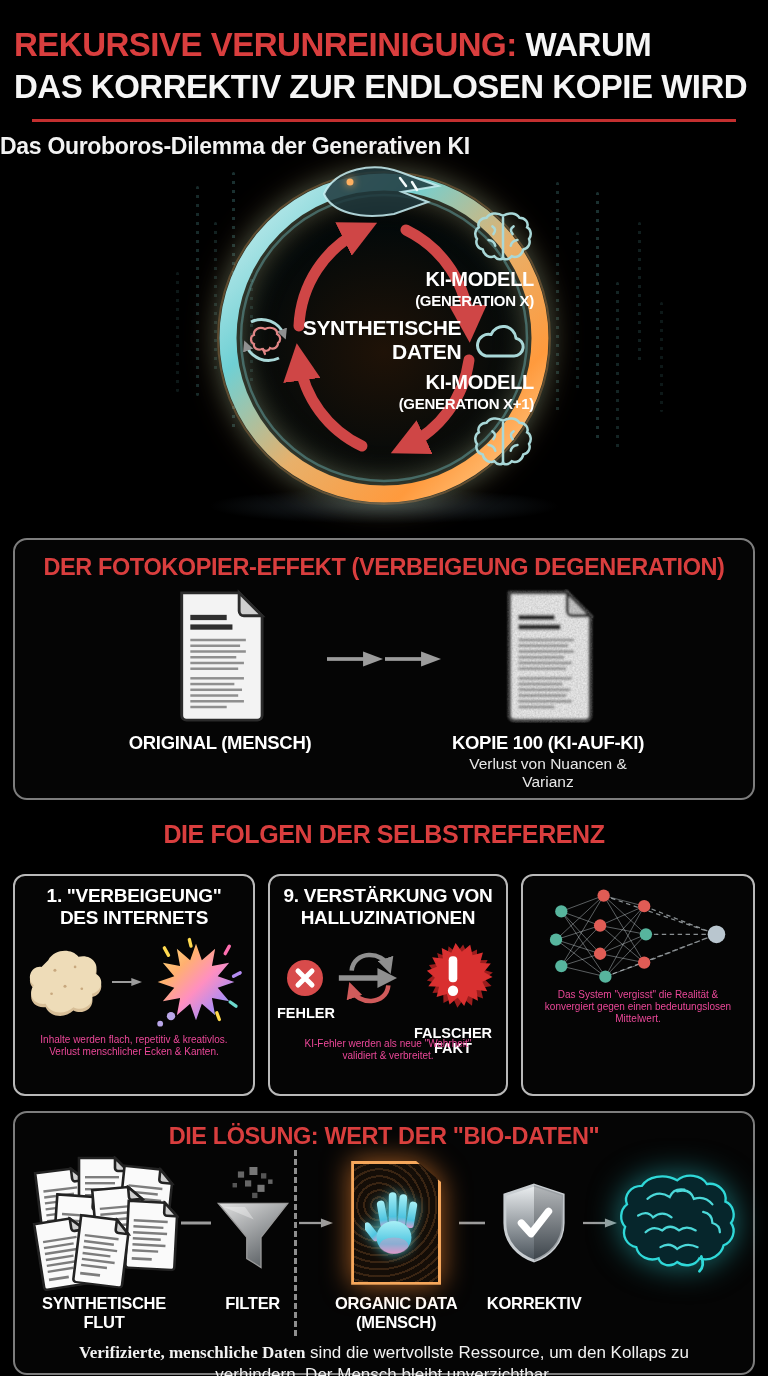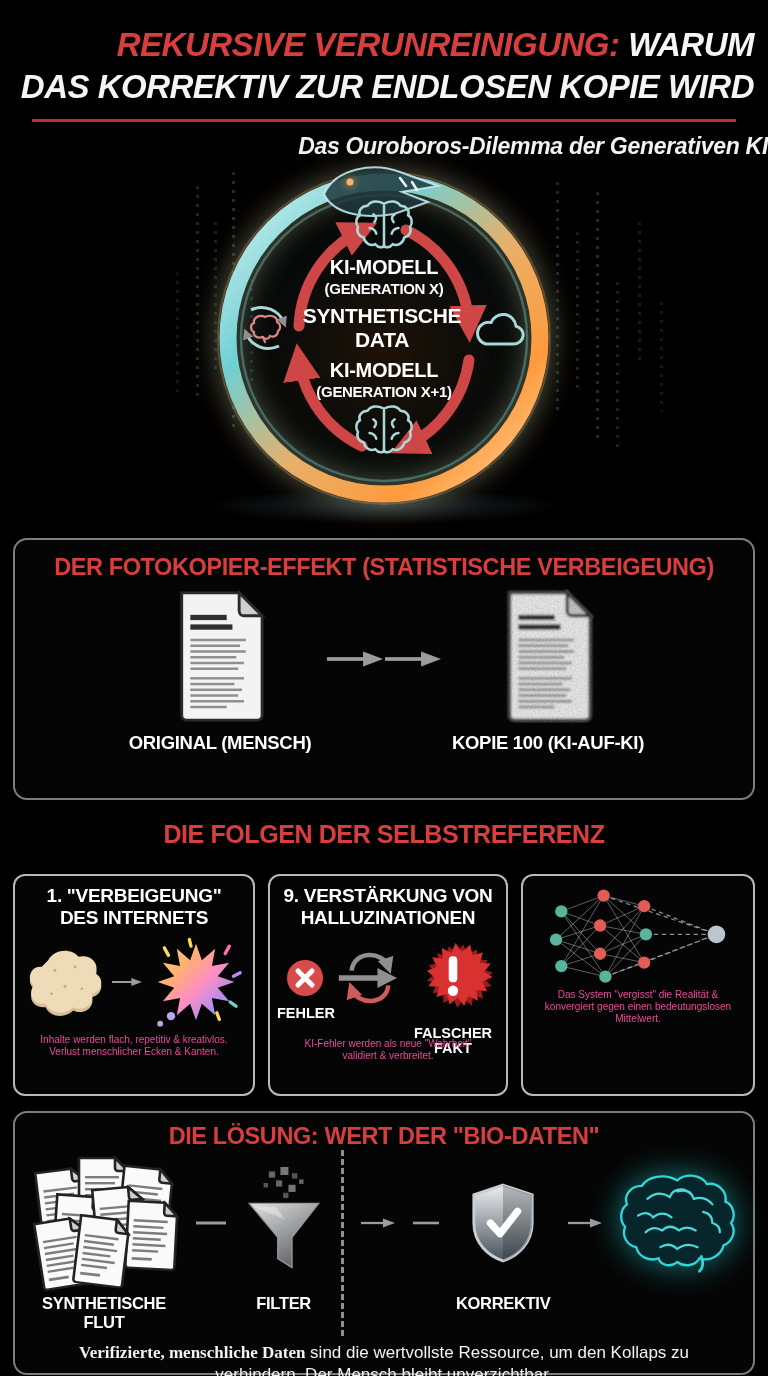--- a/index.html
+++ b/index.html
@@ -1,35 +1,35 @@
 <!DOCTYPE html>
 <html><head>
 <meta charset="utf-8">
 <style>
   html,body{margin:0;padding:0;background:#000;}
   .poster{position:relative;width:768px;height:1376px;background:#000;overflow:hidden;
     font-family:"Liberation Sans",sans-serif;color:#fff;}
   
-  .hdr{padding-top:24px;text-align:right;font-style:italic;}
+  .hdr{padding-top:24px;text-align:left;}
   .hdr h1{margin:0 14px;font-size:33px;line-height:1.27;font-weight:bold;letter-spacing:-.5px;color:#f5f5f5;}
   .hdr h1 .red{color:#d93e3e;}
   .rule{width:704px;height:3px;background:#c32f2f;margin:11px auto 0;}
   .subtitle{margin-top:11px;font-size:23px;font-weight:bold;color:#f2f2f2;letter-spacing:-.3px;}
   
   .hero{position:relative;height:372px;margin-top:2px;}
   .hero::before{content:"";position:absolute;left:154px;top:-20px;width:460px;height:420px;border-radius:50%;
     background:radial-gradient(closest-side,rgba(255,150,60,.12),rgba(60,180,190,.05) 60%,transparent 75%);}
   .hero::after{content:"";position:absolute;left:134px;bottom:2px;width:500px;height:52px;border-radius:50%;
     background:radial-gradient(closest-side,rgba(110,140,160,.30),transparent 70%);}
   .m{position:absolute;width:3px;border-radius:2px;
     background:repeating-linear-gradient(180deg,rgba(120,220,220,.55) 0 3px,transparent 3px 9px);}
   .ringwrap{position:absolute;left:214px;top:6px;width:340px;height:340px;z-index:2;}
   .snake{position:absolute;left:316px;top:-6px;z-index:3;}
   .cycle-arrows{position:absolute;left:214px;top:6px;z-index:3;}
-  .cyc{position:absolute;left:50%;top:36px;transform:translateX(-50%);width:300px;z-index:4;text-align:center;}
+  .cyc{position:absolute;left:50%;top:48px;transform:translateX(-50%);width:300px;z-index:4;text-align:right;}
   .cyc .klabel{font-size:20px;font-weight:bold;letter-spacing:-.3px;}
   .cyc .ksub{font-size:15px;font-weight:bold;letter-spacing:-.3px;margin-top:1px;}
   .midrow{display:flex;align-items:center;justify-content:space-between;width:292px;margin:4px auto;}
   .synth{font-size:21px;font-weight:bold;line-height:1.15;letter-spacing:-.3px;}
   
   .secred{color:#d93e3e;font-weight:bold;text-align:center;letter-spacing:-.4px;}
   
   .panel{margin:0 13px;background:#050505;border:2px solid #7d7d7d;border-radius:14px;}
   .panel1{margin-top:4px;height:244px;padding-top:14px;}
   .panel1 h3{font-size:23.5px;margin:0;}
@@ -215,36 +215,36 @@
         <svg width="54" height="54" viewBox="0 0 54 54">
           <path d="M13 9 A24 24 0 0 1 46 22" fill="none" stroke="#a9d8d8" stroke-width="3" marker-end="url(#mGray)"></path>
           <path d="M41 45 A24 24 0 0 1 8 32" fill="none" stroke="#a9d8d8" stroke-width="3" marker-end="url(#mGray)"></path>
           <g fill="none" stroke="#e08585" stroke-width="2.2" stroke-linecap="round">
             <path d="M27 16 c-6 -3 -12 1 -11 6 c-4 1 -4 7 0 9 c-1 4 4 7 8 5 c3 3 7 2 8 -1 c4 2 8 -1 8 -5 c3 -2 3 -7 -1 -9 c1 -5 -6 -8 -12 -5 Z"></path>
             <path d="M25 36 l2 5"></path>
           </g>
         </svg>
         <div class="synth">
           <div>SYNTHETISCHE</div>
-          <div>DATA</div>
+          <div>DATEN</div>
         </div>
         <svg width="58" height="44" viewBox="0 0 58 44">
           <path d="M14 38 h28 a9 9 0 0 0 2 -17.8 a13 13 0 0 0 -25 -3.6 A10.5 10.5 0 0 0 14 38 Z" fill="none" stroke="#a9d8d8" stroke-width="3" stroke-linejoin="round"></path>
         </svg>
       </div>
       <div class="klabel">KI-MODELL</div>
       <div class="ksub">(GENERATION X+1)</div>
       <svg width="62" height="54" style="margin-top:3px">
           <use href="#brainO"></use>
         </svg>
     </div>
   </div>
 
   <div class="panel panel1">
-    <h3 class="secred">DER FOTOKOPIER-EFFEKT (STATISTISCHE VERBEIGEUNG)</h3>
+    <h3 class="secred">DER FOTOKOPIER-EFFEKT (VERBEIGEUNG DEGENERATION)</h3>
     <div class="docrow">
       <div class="doccol">
         <svg width="100" height="134" viewBox="0 0 100 140">
             <use href="#docBig"></use>
           </svg>
         <div class="doclabel">ORIGINAL (MENSCH)</div>
         <div class="docsub"></div>
       </div>
       <div class="docarr">
         <svg width="56" height="24" viewBox="0 0 90 24">
@@ -256,20 +256,21 @@
         <svg width="56" height="24" viewBox="0 0 90 24">
             <rect x="0" y="9" width="60" height="6" fill="#9c9c9c"></rect>
             <path d="M58 0 L90 12 L58 24 Z" fill="#9c9c9c"></path>
           </svg>
       </div>
       <div class="doccol">
         <svg width="100" height="134" viewBox="0 0 100 140">
             <use href="#docBig" filter="url(#grainF)"></use>
           </svg>
         <div class="doclabel">KOPIE 100 (KI-AUF-KI)</div>
+        <div class="docsub">Verlust von Nuancen &amp; Varianz</div>
       </div>
     </div>
   </div>
 
   <h3 class="secred folgen">DIE FOLGEN DER SELBSTREFERENZ</h3>
 
   <div class="cards">
 
     <div class="card">
       <div class="t">
@@ -431,20 +432,44 @@
 
       <div class="step">
         <div class="ibox">
             <svg width="34" height="20" viewBox="0 0 90 24">
               <rect x="0" y="9" width="60" height="6" fill="#9c9c9c"></rect>
               <path d="M58 0 L90 12 L58 24 Z" fill="#9c9c9c"></path>
             </svg>
           </div>
       </div>
 
+      <div class="step">
+        <div class="ibox">
+          <div class="orgglow">
+            <div class="organic">
+              <div class="pat"></div>
+              <svg width="62" height="74" viewBox="0 0 60 72" style="position:relative;filter:drop-shadow(0 0 6px rgba(80,220,235,.8))">
+                <g fill="url(#handG)">
+                  <rect x="13" y="14" width="7.5" height="27" rx="3.7" transform="rotate(-10 17 27)"></rect>
+                  <rect x="23" y="6" width="7.5" height="34" rx="3.7"></rect>
+                  <rect x="32.5" y="8" width="7.5" height="32" rx="3.7" transform="rotate(4 36 24)"></rect>
+                  <rect x="41.5" y="15" width="7.5" height="26" rx="3.7" transform="rotate(10 45 28)"></rect>
+                  <rect x="2" y="34" width="7.5" height="21" rx="3.7" transform="rotate(-38 6 44)"></rect>
+                  <ellipse cx="28" cy="50" rx="17" ry="16"></ellipse>
+                </g>
+                <ellipse cx="28" cy="58" rx="14" ry="8" fill="rgba(230,140,190,.4)"></ellipse>
+              </svg>
+            </div>
+          </div>
+        </div>
+        <div class="slabel">
+          <div>ORGANIC DATA</div>
+            <div>(MENSCH)</div>
+        </div>
+      </div>
 
       <div class="step">
         <div class="ibox">
             <svg width="26" height="16" viewBox="0 0 60 16">
               <rect y="5" width="60" height="6" fill="#9c9c9c"></rect>
             </svg>
           </div>
       </div>
 
       <div class="step">

